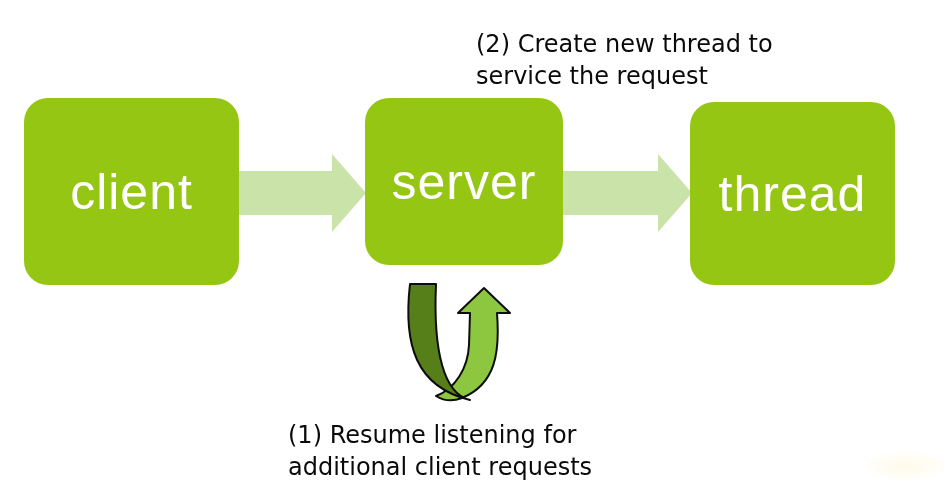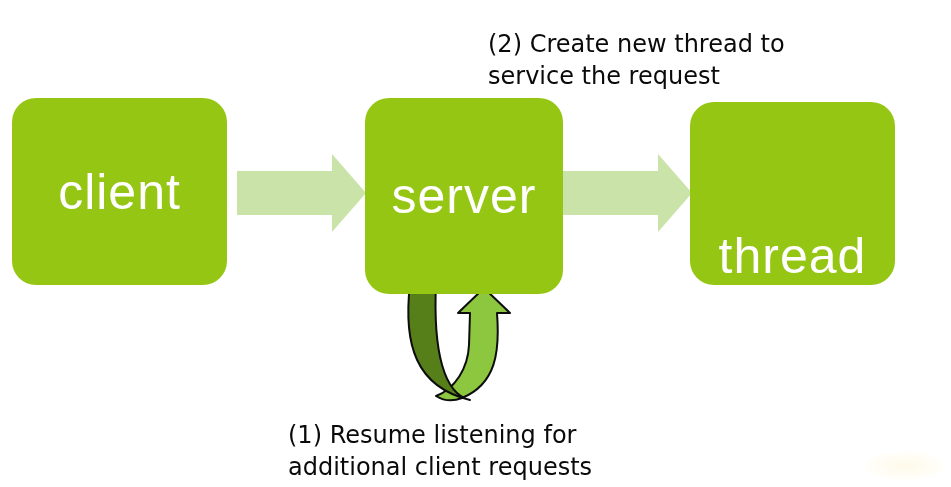--- a/index.html
+++ b/index.html
@@ -29,33 +29,33 @@
     border-radius: 24px;
     display: flex; align-items: center; justify-content: center;
   }
   .node .node-label {
     color: var(--box_text);
     font-family: "Liberation Sans", sans-serif;
     font-size: 50px;
     font-weight: 400;
     letter-spacing: 1px;
   }
-  .node-client { left: 12px;  top: 98px;  width: 215px; height: 187px; }
-  .node-server { left: 365px; top: 98px;  width: 198px; height: 196px; }
-  .node-thread { left: 690px; top: 102px; width: 205px; height: 183px; align-items: flex-end; }
+  .node-client { left: 24px;  top: 98px;  width: 215px; height: 187px; }
+  .node-server { left: 365px; top: 98px;  width: 198px; height: 167px; }
+  .node-thread { left: 690px; top: 102px; width: 205px; height: 183px; }
 
   .annotation {
     position: absolute; z-index: 3;
     color: var(--annotation_text);
     font-size: 24px;
     line-height: 32px;
     white-space: pre-line;
   }
   .annotation-step1 { left: 193px; top: 49px; }
-  .annotation-step2 { left: 476px; top: 28px; margin-left: 12px; }
+  .annotation-step2 { left: 476px; top: 28px; }
   .annotation-step3 { left: 288px; top: 419px; }
 
   .watermark {
     position: absolute; z-index: 0;
     left: 865px; top: 452px; width: 80px; height: 28px;
     background: radial-gradient(ellipse at center, #fdf8e2 0%, #fffdf4 60%, rgba(255,255,255,0) 100%);
     opacity: 0.7;
     border-radius: 50%;
   }
 </style>

